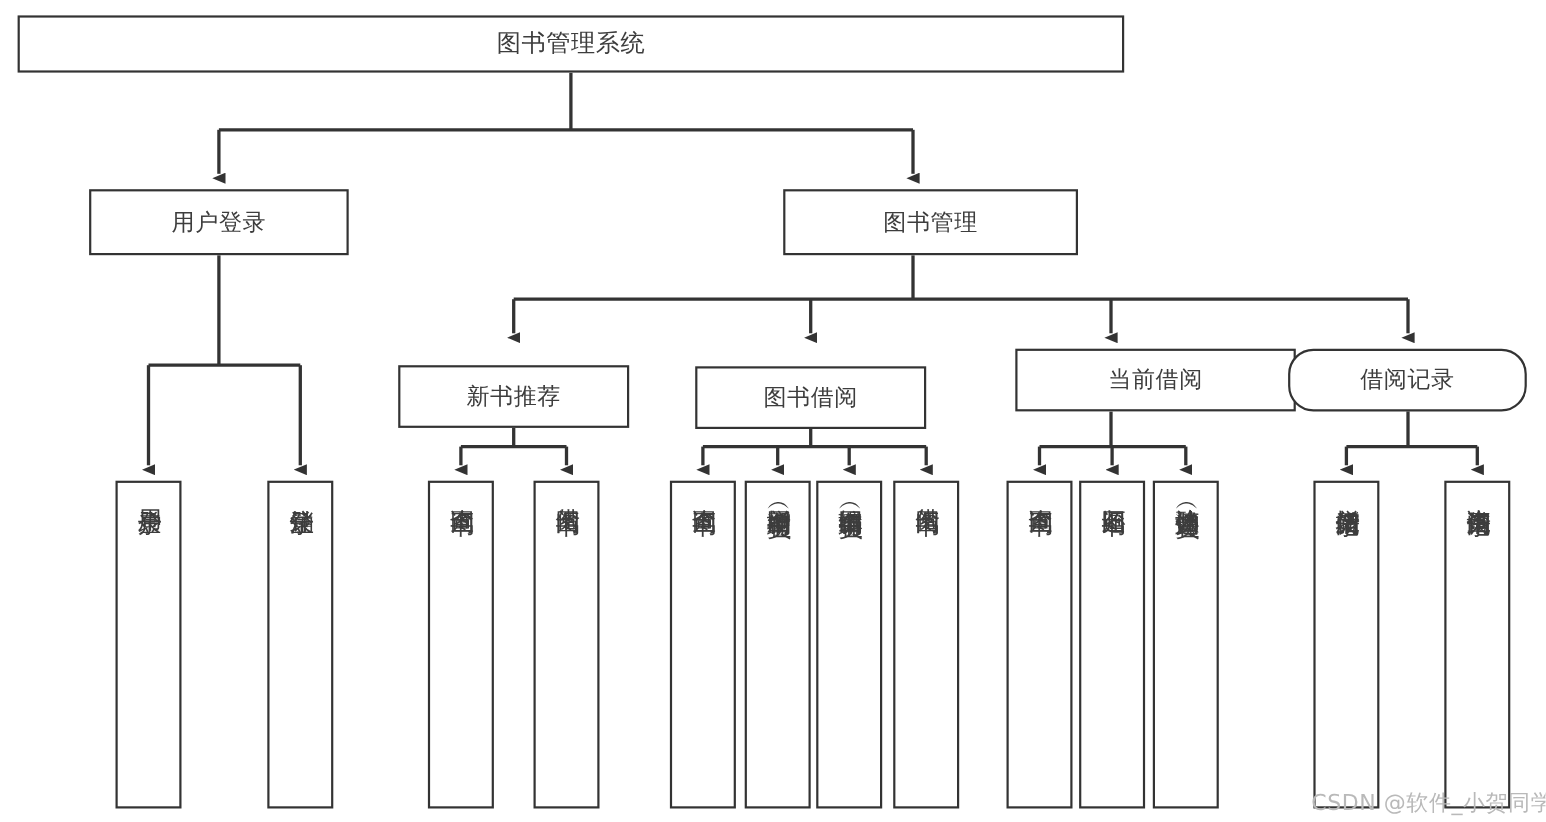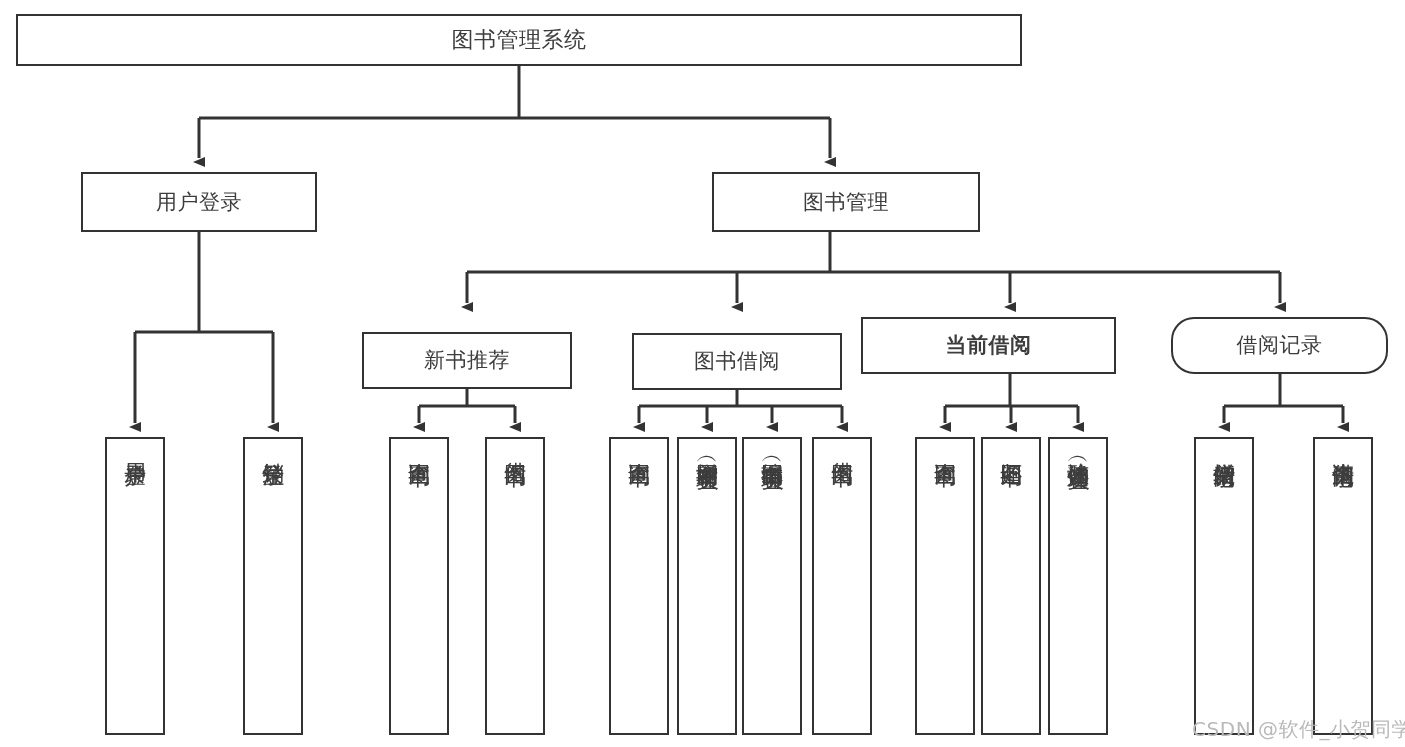--- a/index.html
+++ b/index.html
@@ -139,21 +139,21 @@
   </div>
 
   <div class="node level3" style="left:362px; top:332px; width:210px; height:57px;">
     <span class="node-label">新书推荐</span>
   </div>
 
   <div class="node level3" style="left:632px; top:317px; width:210px; height:57px;margin-top:16px;">
     <span class="node-label">图书借阅</span>
   </div>
 
-  <div class="node level3" style="left:861px; top:317px; width:255px; height:57px;font-weight:bold;">
+  <div class="node level3" style="left:923px; top:317px; width:255px; height:57px;">
     <span class="node-label">当前借阅</span>
   </div>
 
   <div class="node level3" style="left:1171px; top:317px; width:217px; height:57px;border-radius:23px;">
     <span class="node-label">借阅记录</span>
   </div>
 
   <div class="node leaf" style="left:105px; top:437px; width:60px; height:298px;">
     <span class="node-label">用户登录</span>
   </div>

